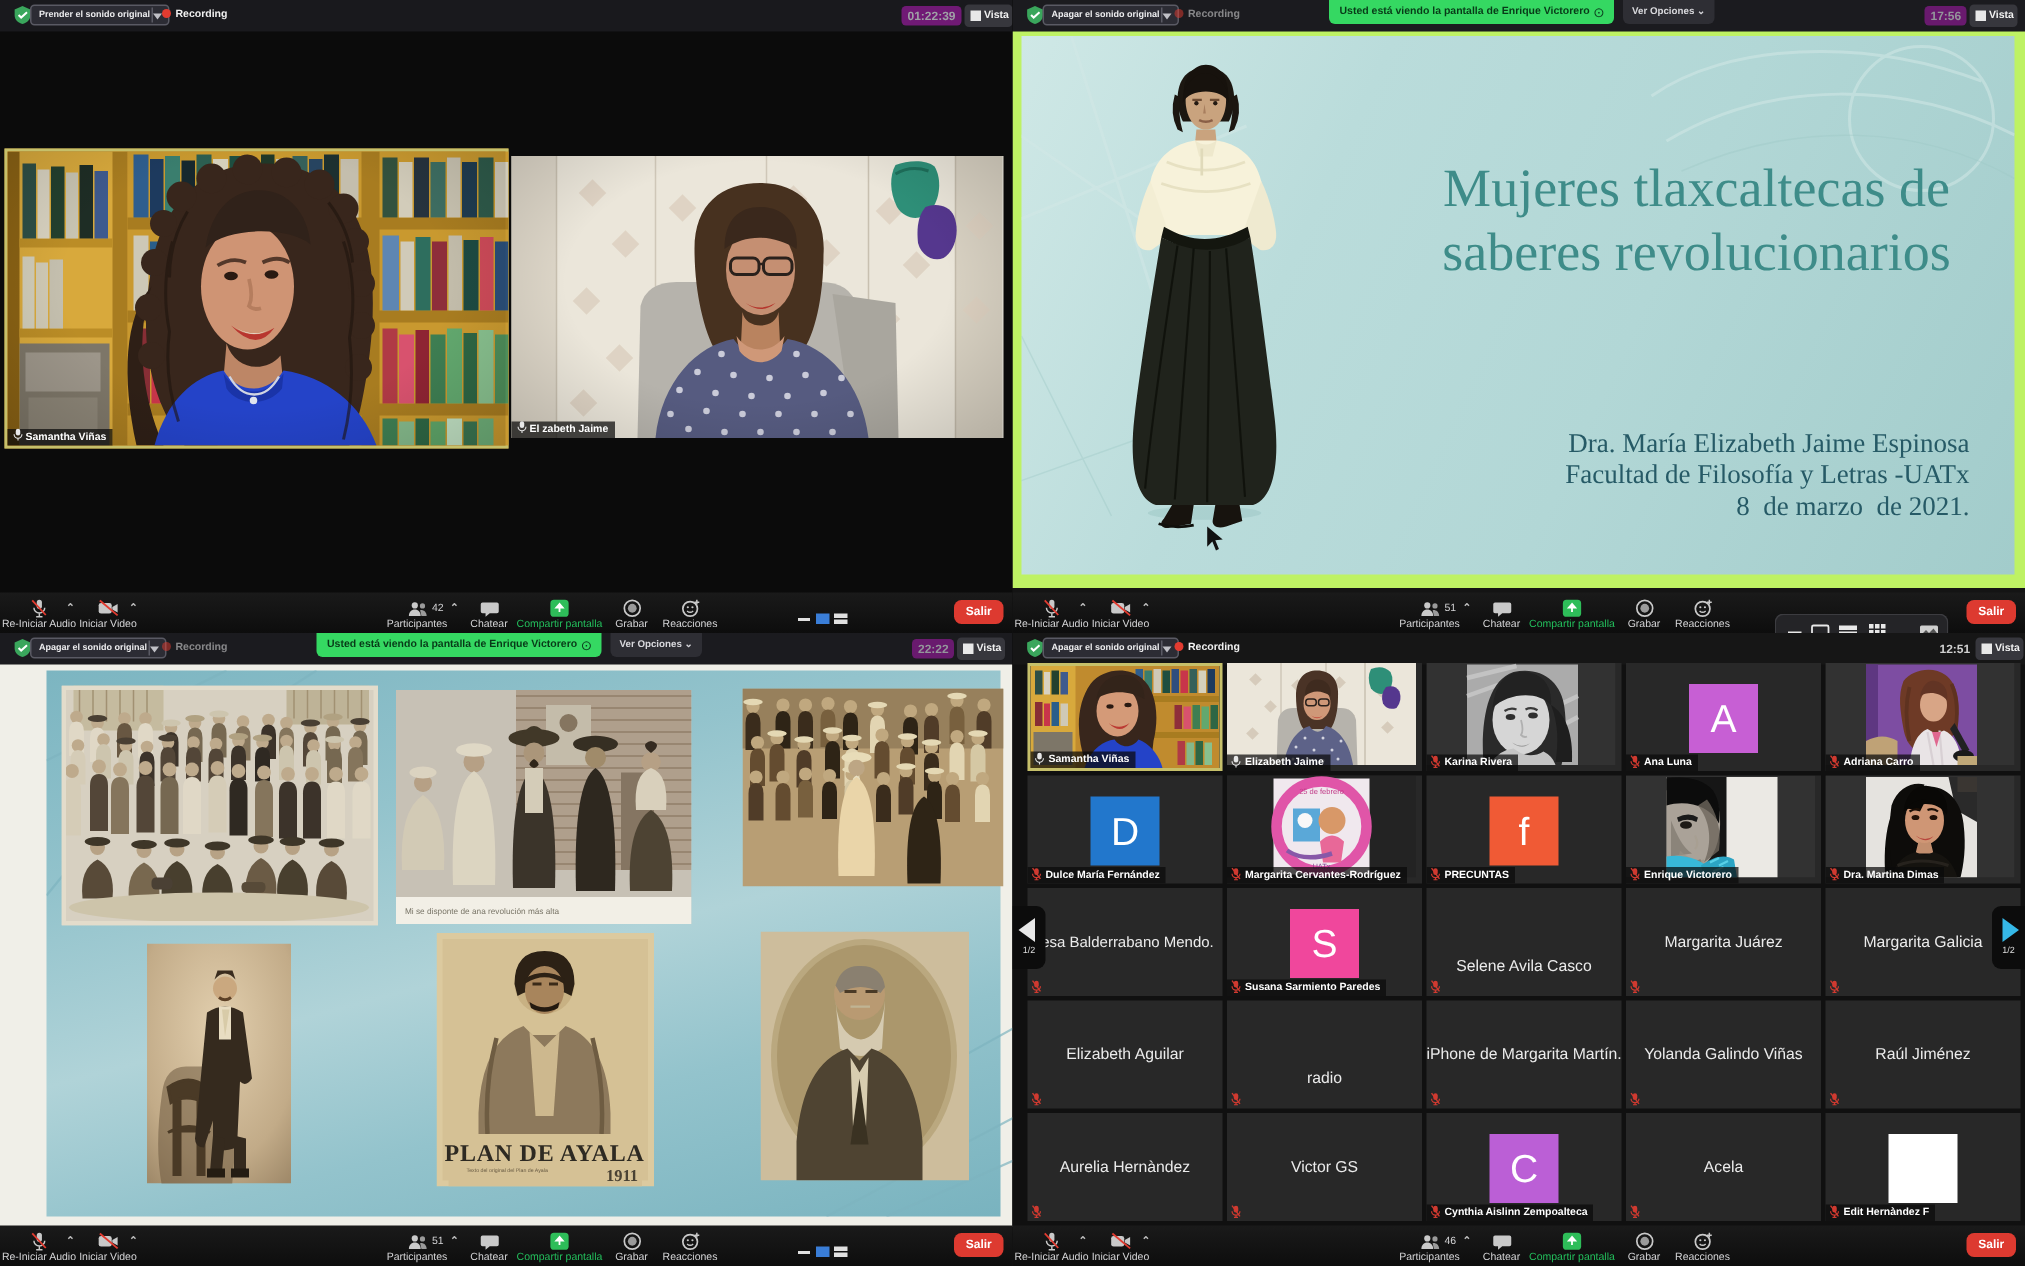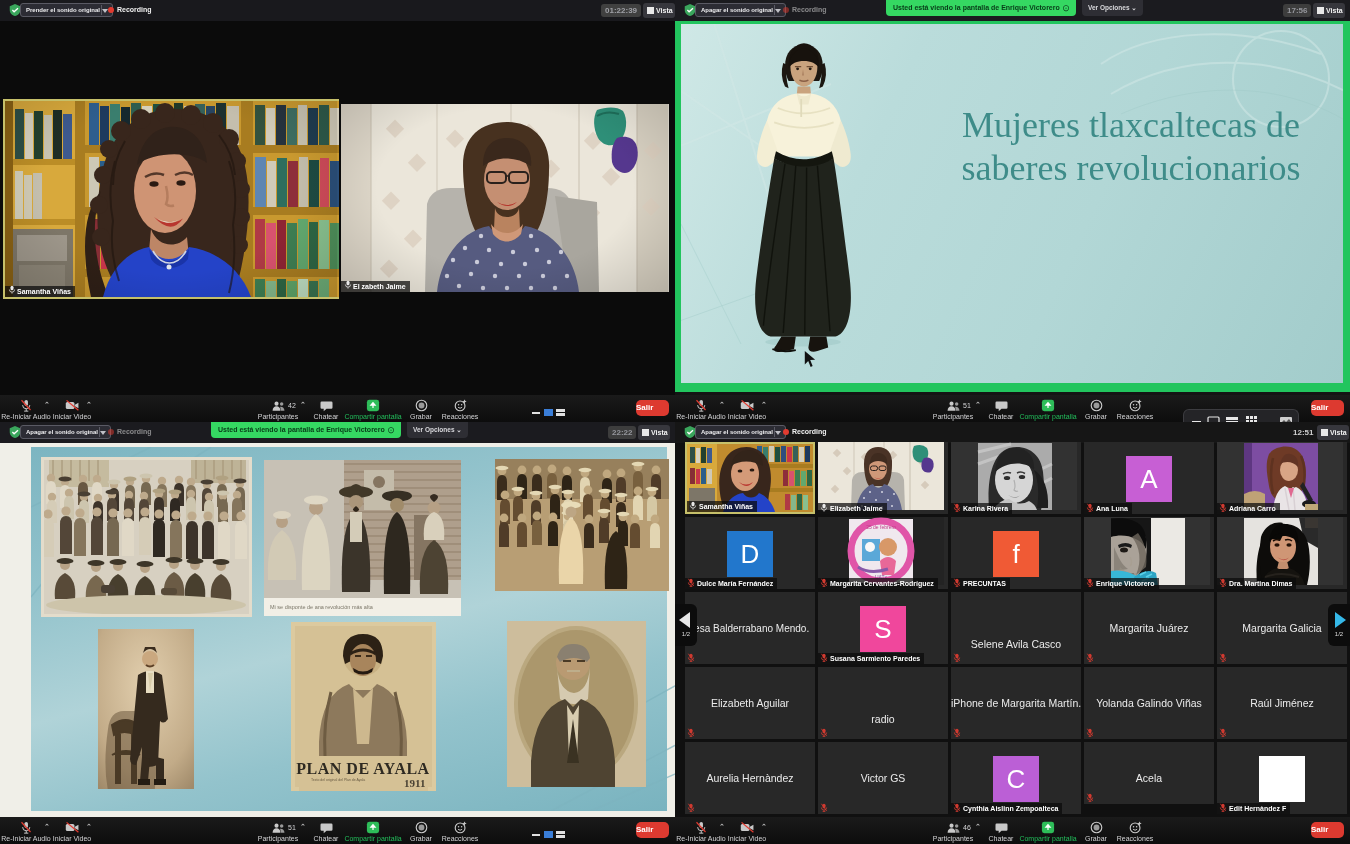--- a/index.html
+++ b/index.html
@@ -13,33 +13,33 @@
 .abs { position:absolute; }
 
 
 .topbar { position:absolute; left:0; top:0; width:675px; height:21px; background:#1b1b1f; }
 .shield { position:absolute; left:9px; top:4px; width:12px; height:12px; }
 .sndbtn { position:absolute; left:20px; top:3px; height:14px; line-height:12px; padding:0 12px 0 5px; background:#2c2c34; border:1px solid #5a5a64; border-radius:3px; color:#ededef; font-size:6px; font-weight:bold; white-space:nowrap; }
 .sndbtn:after { content:""; position:absolute; right:4px; top:5px; border-left:3px solid transparent; border-right:3px solid transparent; border-top:4px solid #c0c0c6; }
 .sndbtn:before { content:""; position:absolute; right:10px; top:1px; bottom:1px; width:1px; background:#5a5a64; }
 .rec { position:absolute; top:6px; color:#f0f0f0; font-size:7px; font-weight:bold; white-space:nowrap; }
 .rec .dot { display:inline-block; width:6px; height:6px; border-radius:50%; background:#e23b30; margin-right:3px; vertical-align:-1px; }
-.timepill { position:absolute; top:4px; height:13px; line-height:13px; padding:0 4px; background:#404040; border-radius:3px; color:#9fa0a6; font-size:8px; font-weight:bold; }
+.timepill { position:absolute; top:4px; height:13px; line-height:13px; padding:0 4px; background:#701a75; border-radius:3px; color:#9fa0a6; font-size:8px; font-weight:bold; }
 .vista { position:absolute; top:3px; height:15px; line-height:15px; padding:0 2px 0 13px; background:#37373d; border-radius:3px; color:#f2f2f2; font-size:7px; font-weight:bold; }
 .vista:before { content:""; position:absolute; left:4px; top:4px; width:7px; height:7px; background:#e8e8e8; }
 .greenpill { position:absolute; top:0; height:16px; line-height:16px; background:#35d862; border-radius:0 0 4px 4px; color:#083a18; font-size:7px; font-weight:bold; padding:0 16px 0 7px; white-space:nowrap; }
 .greenpill:after { content:"⊙"; position:absolute; right:6px; top:0px; color:#0b3b1d; font-size:9px; font-weight:normal; }
 .veropc { position:absolute; top:0; height:16px; line-height:16px; background:#2e2e34; border-radius:0 0 4px 4px; color:#d8d8dc; font-size:6.5px; font-weight:bold; padding:0 6px; white-space:nowrap; }
 
 
 .toolbar { position:absolute; left:0; bottom:0; width:675px; height:27px; background:linear-gradient(#1a1a1a,#0d0d0d); }
 .tbitem { position:absolute; bottom:2px; text-align:center; color:#d4d4d6; font-size:7px; white-space:nowrap; }
 .tbitem svg { display:block; margin:0 auto 1px; }
 .tbitem.green { color:#23bf5c; }
-.salir { position:absolute; background:#dd3a30; color:#fff; font-size:8px; font-weight:bold; border-radius:5px; width:33px; height:16px; line-height:16px; bottom:6px; }
+.salir { position:absolute; background:#dd3a30; color:#fff; font-size:8px; font-weight:bold; text-align:center; border-radius:5px; width:33px; height:16px; line-height:16px; bottom:6px; }
 .pcount { position:absolute; font-size:7px; color:#d4d4d6; }
 .tcaret { position:absolute; color:#bdbdbd; font-size:7px; font-weight:bold; }
 
 
 .tile { position:absolute; background:#282828; overflow:hidden; }
 .tname { position:absolute; left:0; width:100%; text-align:center; color:#ebebeb; font-size:10.5px; white-space:nowrap; overflow:hidden; }
 .tlabel { position:absolute; left:0; bottom:0; background:rgba(10,10,10,0.72); color:#fff; font-size:7px; font-weight:bold; padding:2px 4px 2px 12px; white-space:nowrap; }
 .micred { position:absolute; left:2px; bottom:2px; width:8px; height:9px; }
 .lsq { position:absolute; color:#fff; text-align:center; font-weight:normal; }
 </style>
@@ -330,21 +330,21 @@
             <rect x="14" y="5" width="9" height="7" fill="#3a7ed8"></rect>
             <rect x="26" y="5" width="9" height="3" fill="#e0e0e0"></rect>
             <rect x="26" y="9" width="9" height="3" fill="#e0e0e0"></rect>
           </svg></div>
         <div class="salir" style="left:636px;">Salir</div>
       </div>
 </div>
 
 <div class="q" id="q2">
   <div class="topbar"></div>
-  <div class="abs" style="left:0; top:21px; width:675px; height:371px; background:#22c55e;">
+  <div class="abs" style="left:0; top:21px; width:675px; height:371px; background:#bef264;">
     <div class="abs" style="left:6px; top:3px; right:7px; bottom:9px; background:linear-gradient(115deg,#cfe8e6 0%,#badcdb 30%,#b2d7d6 60%,#a2cccb 100%);">
       <svg width="662" height="359" viewBox="0 0 662 359" style="position:absolute;left:0;top:0;">
         <g stroke="#d2e8e6" stroke-width="2" fill="none" opacity="0.55">
           <path d="M420 40 C470 5 560 0 640 30"></path>
           <path d="M430 70 C500 28 590 30 662 66"></path>
           <circle cx="600" cy="55" r="48"></circle>
           <path d="M-10 60 L120 150 M30 -10 L90 180 M-20 130 L150 60"></path>
         </g>
         <g stroke="#9ec8c6" stroke-width="1" fill="none" opacity="0.4">
           <path d="M440 90 C520 55 600 60 662 95"></path>
@@ -385,20 +385,21 @@
           </g>
 
           <path d="M96 334 L90 344 C86 348 88 352 94 351 L110 348 L112 334 Z" fill="#17130e"></path>
           <path d="M128 334 L126 346 C126 350 130 352 136 350 L148 346 L146 334 Z" fill="#17130e"></path>
           <path d="M86 348 q12 4 26 1" stroke="#10100c" stroke-width="2" fill="none"></path>
 
           <path d="M122 350 l0 15 l3.8 -3.8 l2.7 6.5 l2.2 -1.1 l-2.7 -6.5 l5.5 -0.5 Z" fill="#111"></path>
         </g>
       </svg>
       <div class="abs" style="left:210px; top:80px; width:480px; text-align:center; font-family:'Liberation Serif',serif; font-size:36px; color:#3e8c89; line-height:43px;">Mujeres tlaxcaltecas de<br>saberes revolucionarios</div>
+      <div class="abs" style="left:250px; top:261px; width:382px; text-align:right; font-family:'Liberation Serif',serif; font-size:18px; color:#265a66; line-height:21px;">Dra. María Elizabeth Jaime Espinosa<br>Facultad de Filosofía y Letras -UATx<br>8&nbsp; de marzo&nbsp; de 2021.</div>
     </div>
   </div>
   <svg class="shield" viewBox="0 0 16 16">
         <path d="M8 0 L15 3 V8 C15 12.5 11.8 15 8 16 C4.2 15 1 12.5 1 8 V3 Z" fill="#3aa65c"></path>
         <path d="M4.5 8 l2.3 2.3 L12 5.6" stroke="#fff" stroke-width="1.8" fill="none"></path>
       </svg>
   <div class="sndbtn">Apagar el sonido original</div>
   <div class="rec" style="left:108px; opacity:.5;"><span class="dot"></span>Recording</div>
   <div class="greenpill" style="left:211px;">Usted está viendo la pantalla de Enrique Victorero</div>
   <div class="veropc" style="left:407px;">Ver Opciones ⌄</div>
@@ -1190,21 +1191,21 @@
         </div>
         <div class="tile" style="left:276px; top:320px; width:130px; height:72px; ">
           <div class="lsq" style="left:42px; top:14px; width:46px; height:46px; background:#bb5fd6; font-size:26px; line-height:46px;">C</div>
           <div class="tlabel">Cynthia Aislinn Zempoalteca</div>
           <svg class="micred" style="left:2px;bottom:2px;" viewBox="0 0 10 12">
             <rect x="3" y="1" width="4" height="6" rx="2" fill="#d03a30"></rect>
             <path d="M1.5 6 a3.5 3.5 0 0 0 7 0 M5 9.5 V11.5 M3.2 11.5 h3.6" stroke="#d03a30" stroke-width="1.1" fill="none"></path>
             <line x1="1.5" y1="1" x2="8.5" y2="10.5" stroke="#d03a30" stroke-width="1.2"></line>
           </svg>
         </div>
-        <div class="tile" style="left:409px; top:320px; width:130px; height:62px; ">
+        <div class="tile" style="left:409px; top:320px; width:130px; height:72px; ">
           <div class="tname" style="top:30px;">Acela</div>
           <svg class="micred" viewBox="0 0 10 12">
             <rect x="3" y="1" width="4" height="6" rx="2" fill="#d03a30"></rect>
             <path d="M1.5 6 a3.5 3.5 0 0 0 7 0 M5 9.5 V11.5 M3.2 11.5 h3.6" stroke="#d03a30" stroke-width="1.1" fill="none"></path>
             <line x1="1.5" y1="1" x2="8.5" y2="10.5" stroke="#d03a30" stroke-width="1.2"></line>
           </svg>
         </div>
         <div class="tile" style="left:542px; top:320px; width:130px; height:72px; ">
           <div class="lsq" style="left:42px; top:14px; width:46px; height:46px; background:#fff;"></div>
           <div class="tlabel">Edit Hernàndez F</div>

